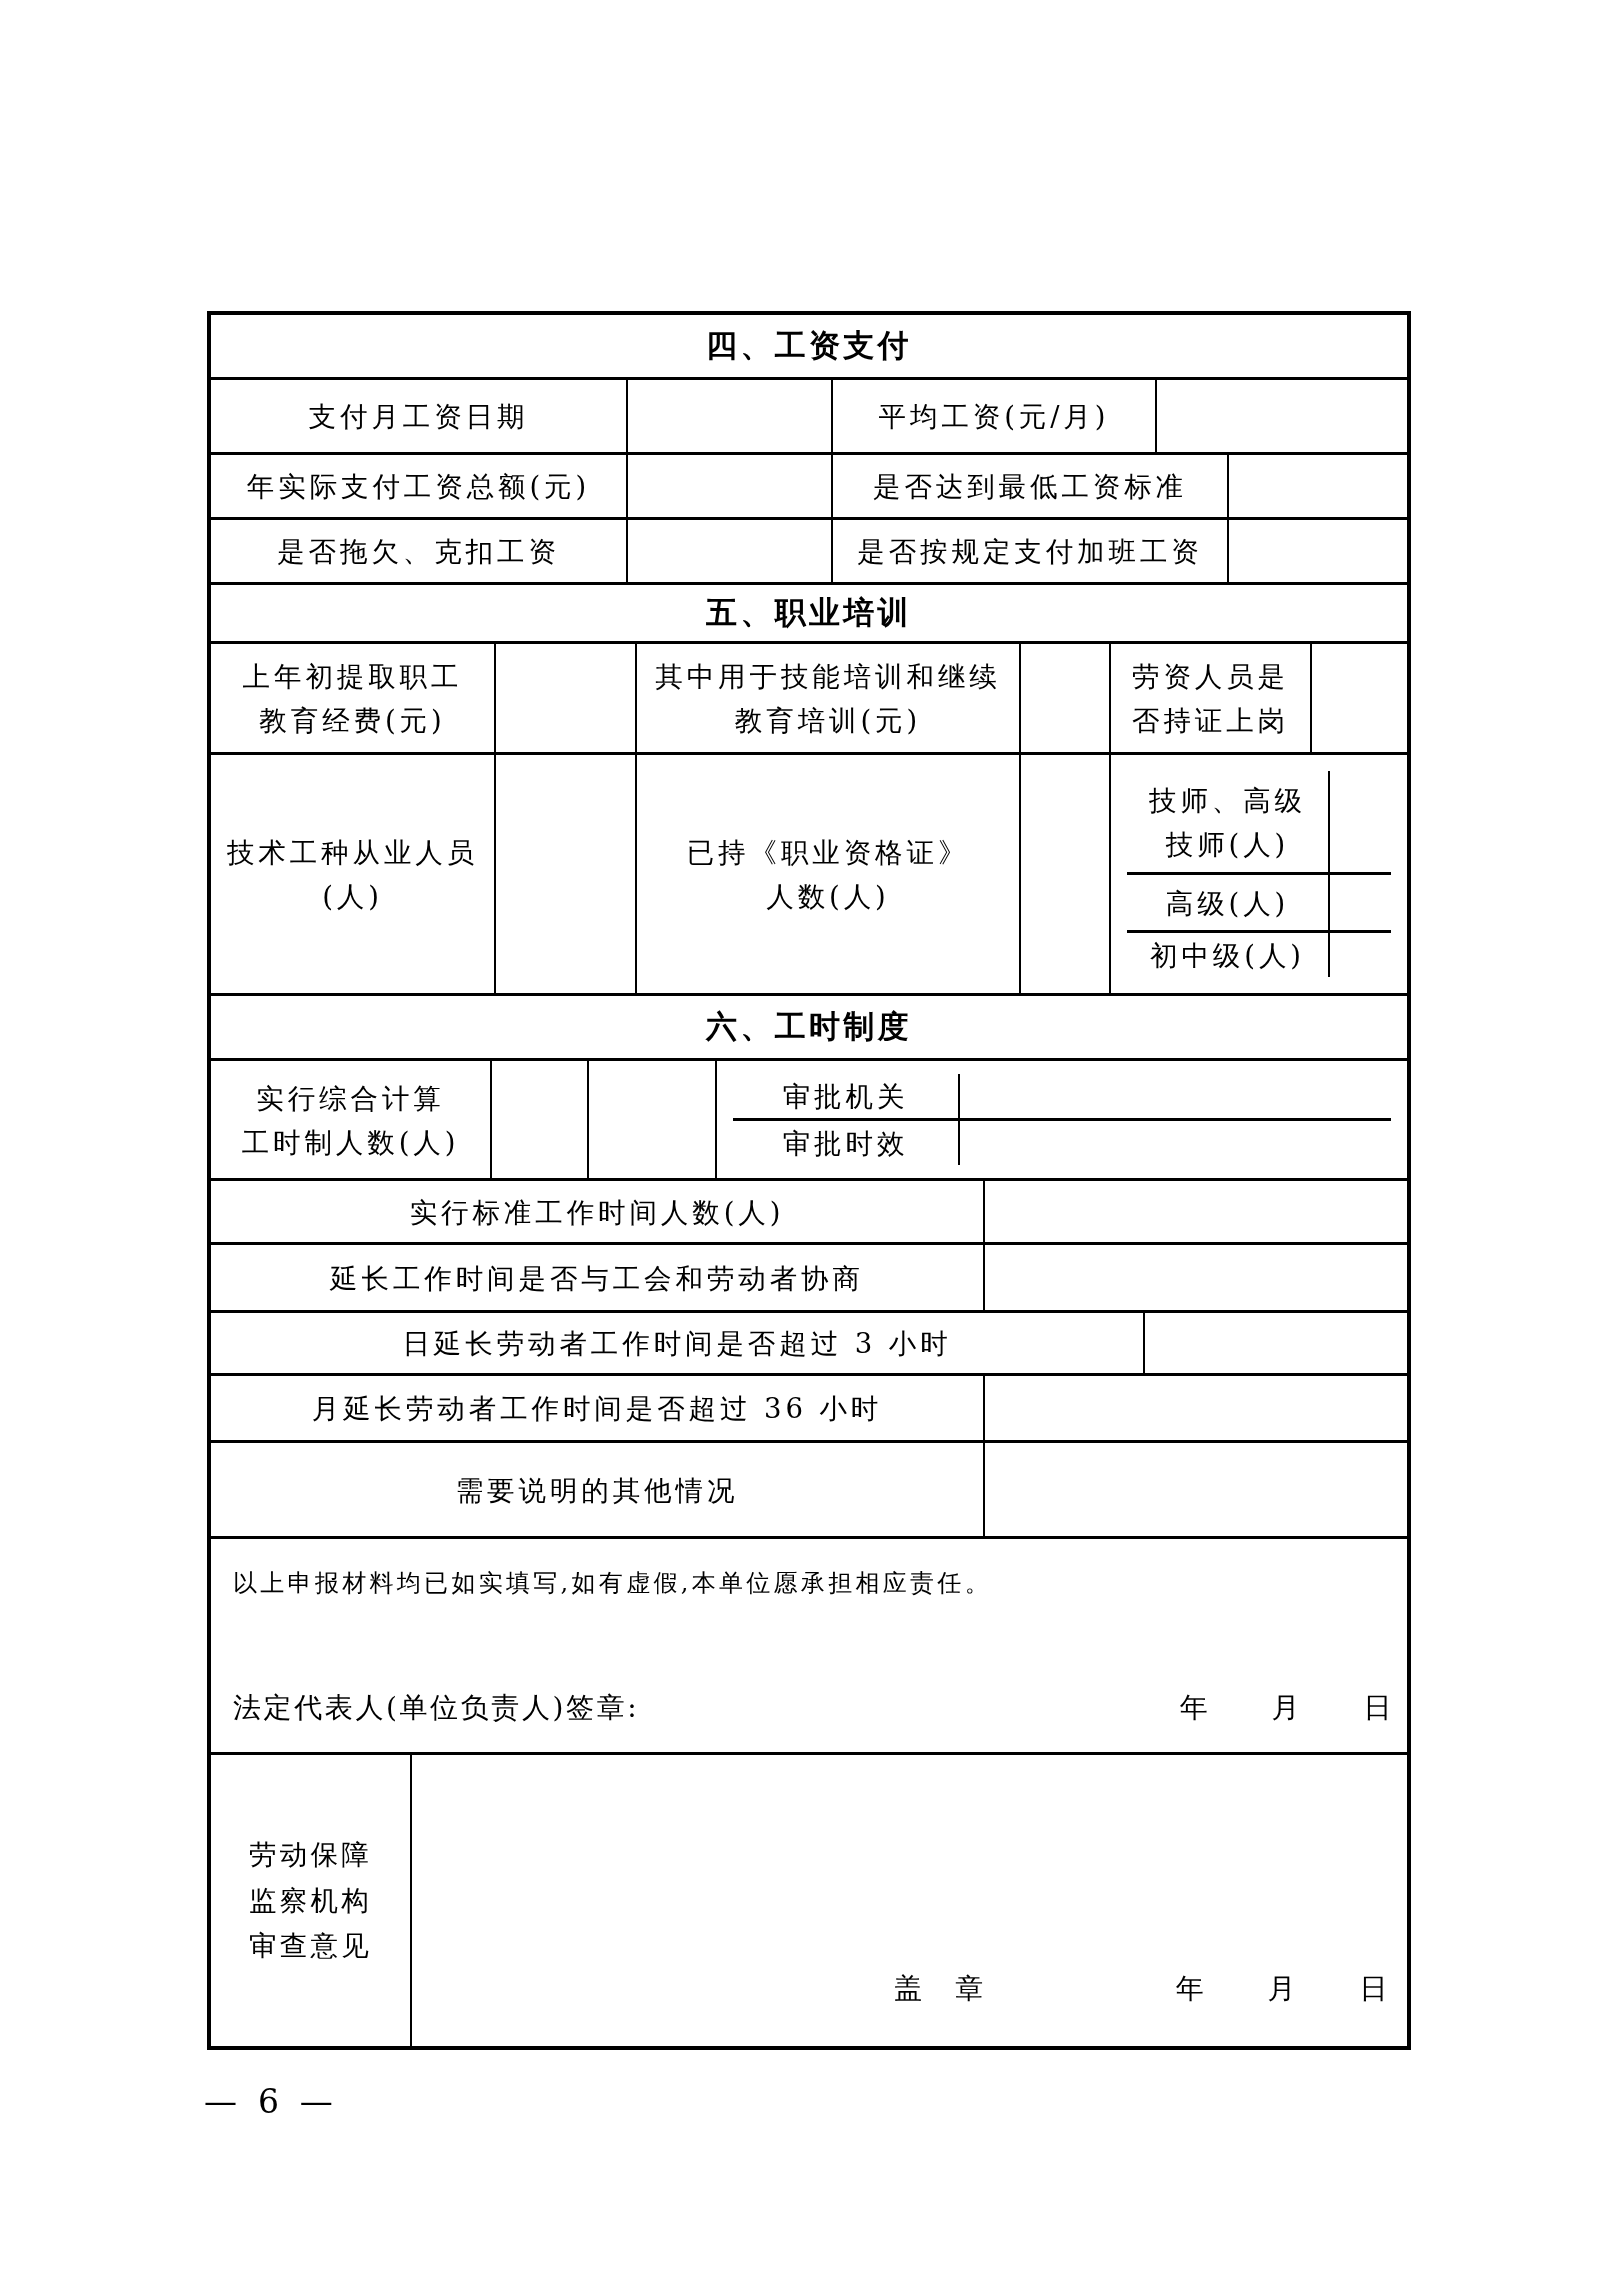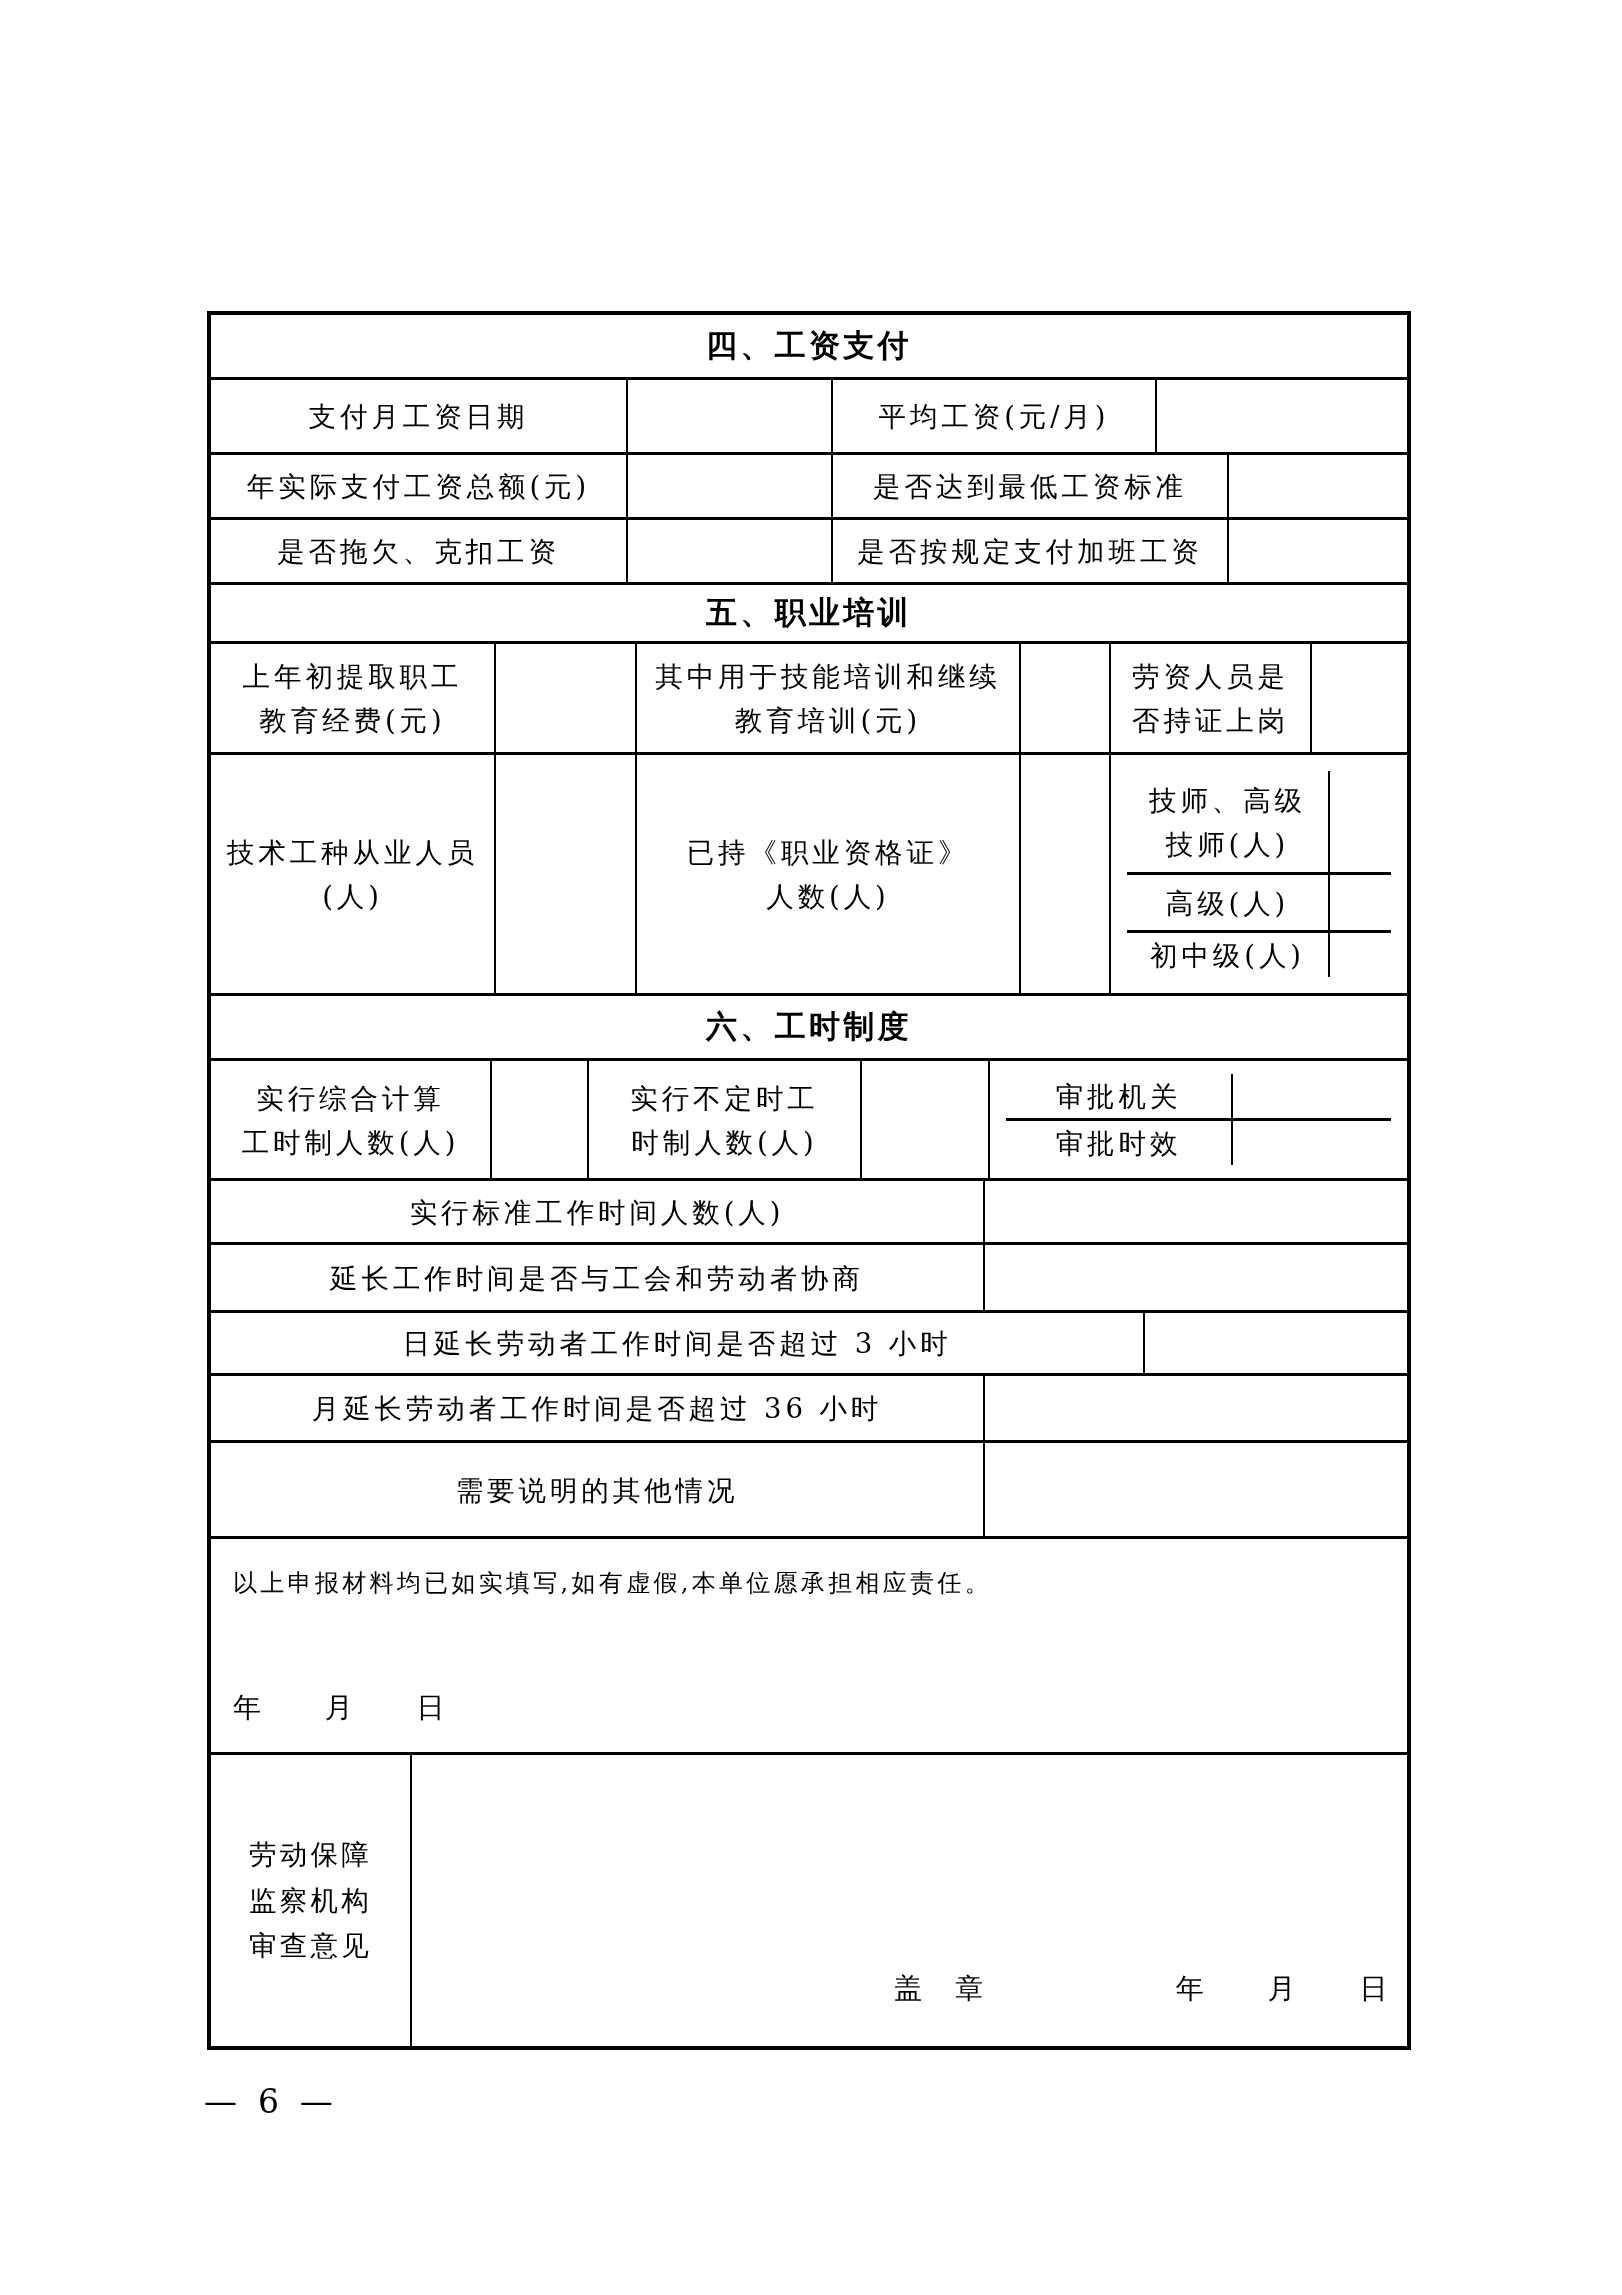--- a/index.html
+++ b/index.html
@@ -200,22 +200,20 @@
     </div>
 
     <div class="row title-row" style="height:65px">
       <div class="c flex1">六、工时制度</div>
     </div>
 
     <div class="row" style="height:120px">
       <div class="c" style="width:279px">实行综合计算
 工时制人数(人)</div>
       <div class="c v" style="width:97px"></div>
-      <div class="c" style="width:273px">实行不定时工
-时制人数(人)</div>
       <div class="c v" style="width:128px"></div>
       <div class="c group flex1">
         <div class="srow flex1">
           <div class="c" style="width:225px">审批机关</div>
           <div class="c v flex1"></div>
         </div>
         <div class="srow flex1">
           <div class="c" style="width:225px">审批时效</div>
           <div class="c v flex1"></div>
         </div>
@@ -243,20 +241,21 @@
     </div>
 
     <div class="row" style="height:96px">
       <div class="c" style="width:772px">需要说明的其他情况</div>
       <div class="c v flex1"></div>
     </div>
 
     <div class="row decl" style="height:216px">
       <div class="decl-text">以上申报材料均已如实填写,如有虚假,本单位愿承担相应责任。</div>
       <div class="decl-sign">
+        <span>法定代表人(单位负责人)签章:</span>
         <span>年　　月　　日</span>
       </div>
     </div>
 
     <div class="row flex1">
       <div class="c agency-cell" style="width:199px">劳动保障
 监察机构
 审查意见</div>
       <div class="c v flex1 review-cell">
         <div class="stamp-line">

